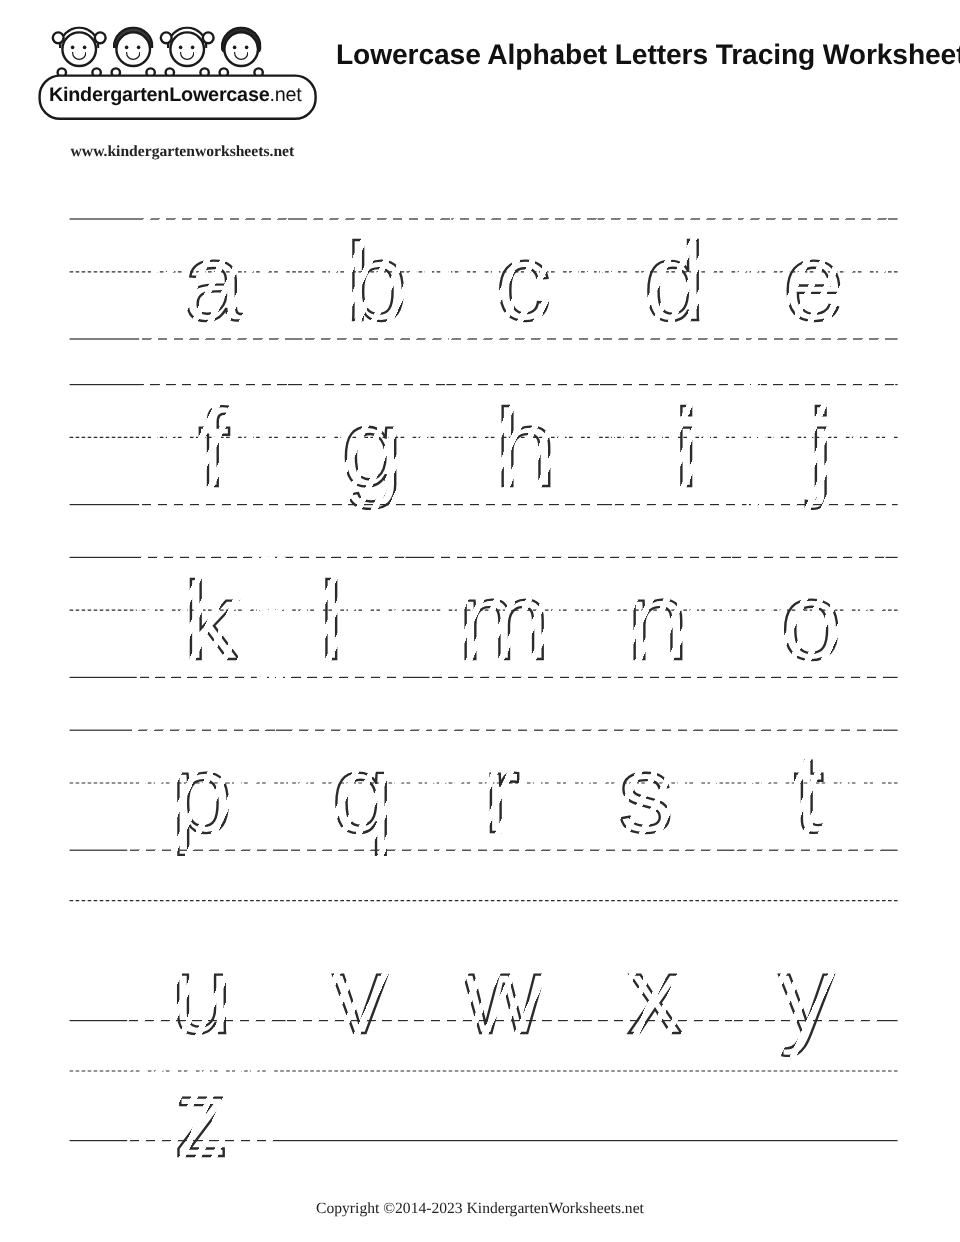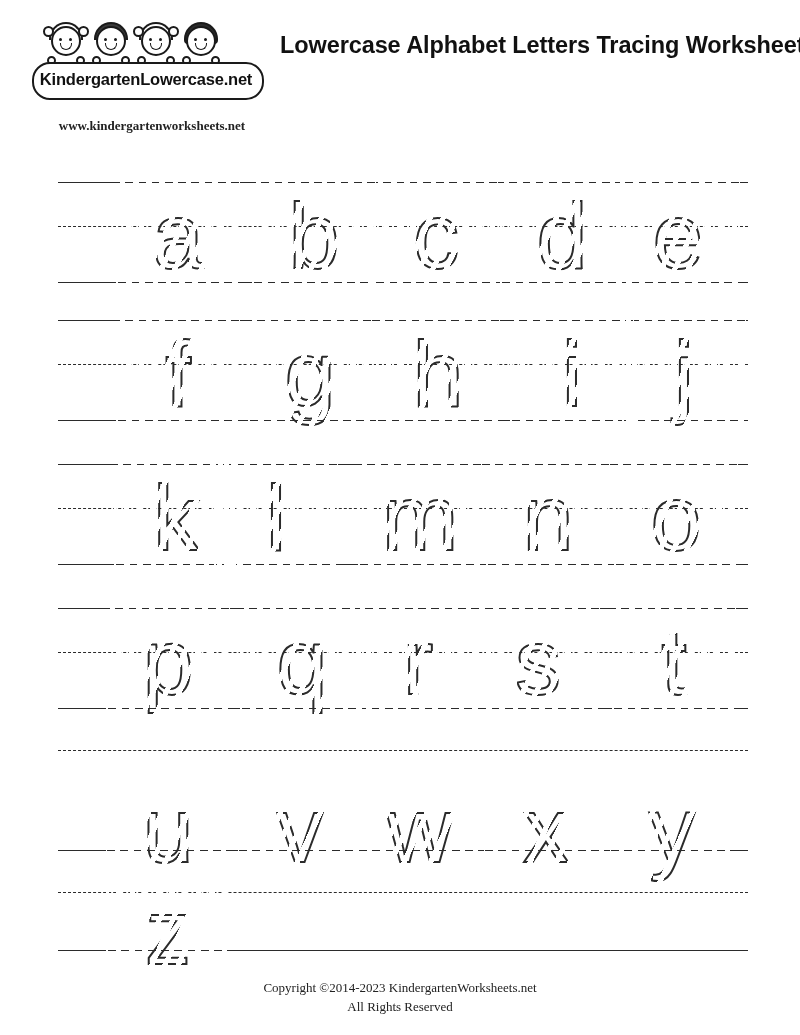--- a/index.html
+++ b/index.html
@@ -52,21 +52,21 @@
     width: 228px;
     height: 34px;
     line-height: 34px;
     text-align: center;
     font-size: 16.5px;
     font-weight: bold;
     letter-spacing: -0.2px;
     color: #111;
     white-space: nowrap;
   }
-  .logo-text .thin { font-weight: bold; }
+  .logo-text .thin { font-weight: normal; }
 
   .kids {
     position: absolute;
     left: 22px;
     top: 2px;
     width: 200px;
     height: 50px;
   }
   .kid {
     position: absolute;
@@ -475,14 +475,13 @@
           <div class="glyph" style="top:-22px;">z</div>
           <div class="dashmask" style="top:-22px;"></div>
         </div>
     </div>
   </div>
 
 </div>
 
 <div class="footer">
   <div>Copyright ©2014-2023 KindergartenWorksheets.net</div>
-  <div>All Rights Reserved</div>
 </div>
 
 </body></html>

